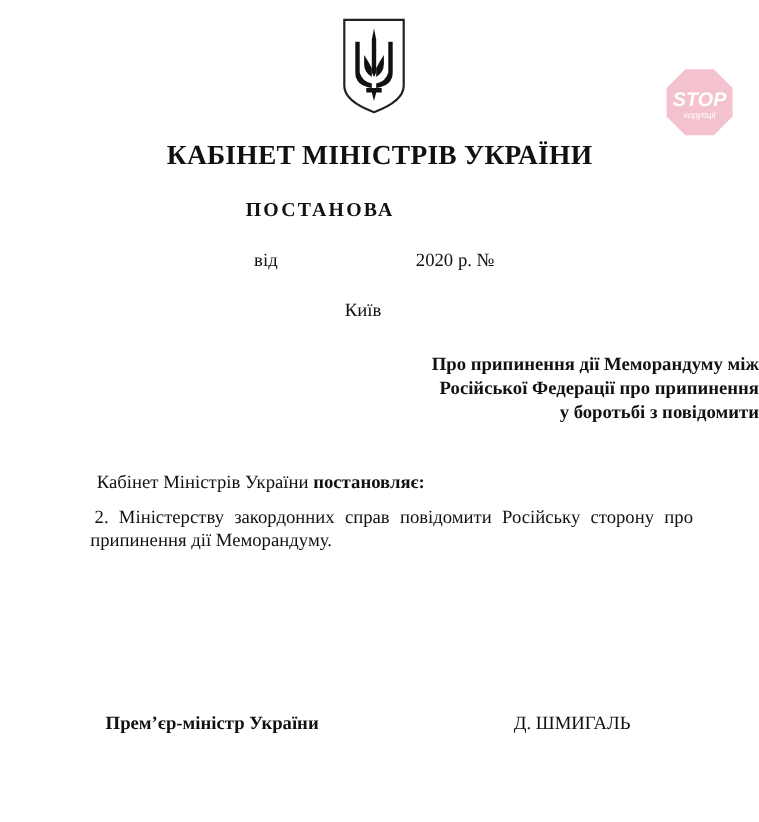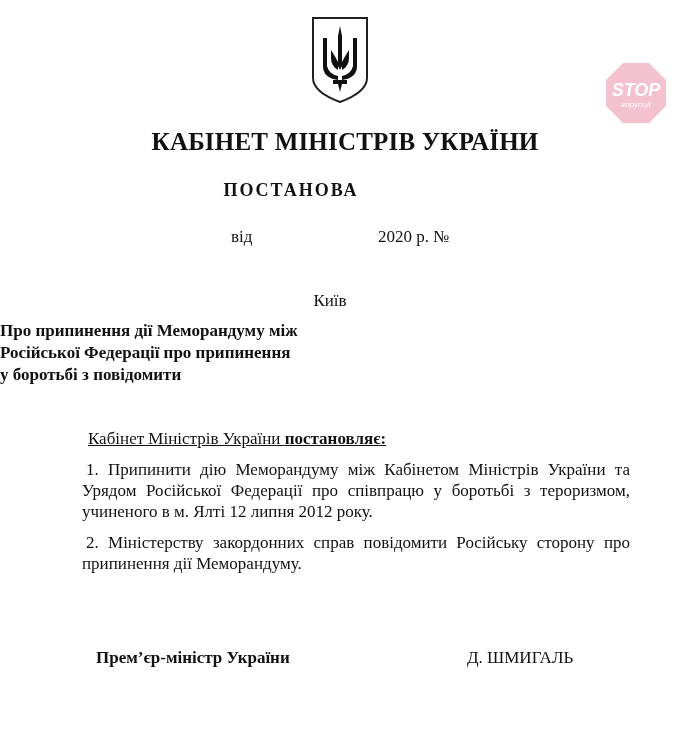--- a/index.html
+++ b/index.html
@@ -5,25 +5,25 @@
   html,body{margin:0;padding:0;background:#fff;}
   body{width:690px;height:747px;position:relative;overflow:hidden;
        font-family:"Liberation Serif","DejaVu Serif",serif;color:#111;}
   .abs{position:absolute;}
   .emblem{left:311px;top:16px;width:58px;height:88px;}
   .stamp{left:605px;top:62px;width:62px;height:62px;opacity:.85;font-style:italic;}
   .org{left:0;width:690px;top:128px;text-align:center;font-weight:bold;font-size:25px;letter-spacing:.2px;}
   .kind{left:0;width:582px;top:180px;text-align:center;font-weight:bold;font-size:18px;letter-spacing:2px;}
   .from{left:231px;top:227px;font-size:17px;}
   .date{left:378px;top:227px;font-size:17px;}
-  .city{left:0;width:660px;top:272px;text-align:center;font-size:17px;margin-top:19px;}
-  .title{left:0;width:690px;top:320px;text-align:left;font-weight:bold;font-size:17px;line-height:22px;}
+  .city{left:0;width:660px;top:272px;text-align:center;font-size:17px;}
+  .title{left:0;width:690px;top:320px;text-align:right;font-weight:bold;font-size:17px;line-height:22px;}
   .body{left:82px;width:548px;top:428px;font-size:17px;line-height:21px;}
   .body p{margin:0 0 10px 0;text-indent:4px;text-align:justify;}
-  .body p.first{text-indent:6px;text-decoration:underline;}
+  .body p.first{text-indent:6px;}
   .sig-left{left:96px;top:648px;font-weight:bold;font-size:17px;}
   .sig-right{left:467px;top:648px;font-weight:normal;font-size:17px;}
 </style>
 </head>
 <body>
 
 <div class="abs emblem">
   <svg width="58" height="88" viewBox="0 0 58 88">
     <path d="M2 2 H56 V62 Q56 76 29 86 Q2 76 2 62 Z" fill="#fff" stroke="#222" stroke-width="2"></path>
     <path d="M29 10 L31 20 L31 50 L29 54 L27 50 L27 20 Z" fill="#111"></path>
@@ -50,18 +50,17 @@
 <div class="abs city">Київ</div>
 
 <div class="abs title">
   <div>Про припинення дії Меморандуму між</div>
   <div>Російської Федерації про припинення</div>
   <div>у боротьбі з повідомити</div>
 </div>
 
 <div class="abs body">
   <p class="first"><span>Кабінет Міністрів України </span><b>постановляє:</b></p>
-  <p>1. Припинити дію Меморандуму між Кабінетом Міністрів України та Урядом Російської Федерації про співпрацю у боротьбі з тероризмом, учиненого в м. Ялті 12 липня 2012 року.</p>
   <p>2. Міністерству закордонних справ повідомити Російську сторону про припинення дії Меморандуму.</p>
 </div>
 
 <div class="abs sig-left">Прем’єр-міністр України</div>
 <div class="abs sig-right">Д. ШМИГАЛЬ</div>
 
 </body></html>

